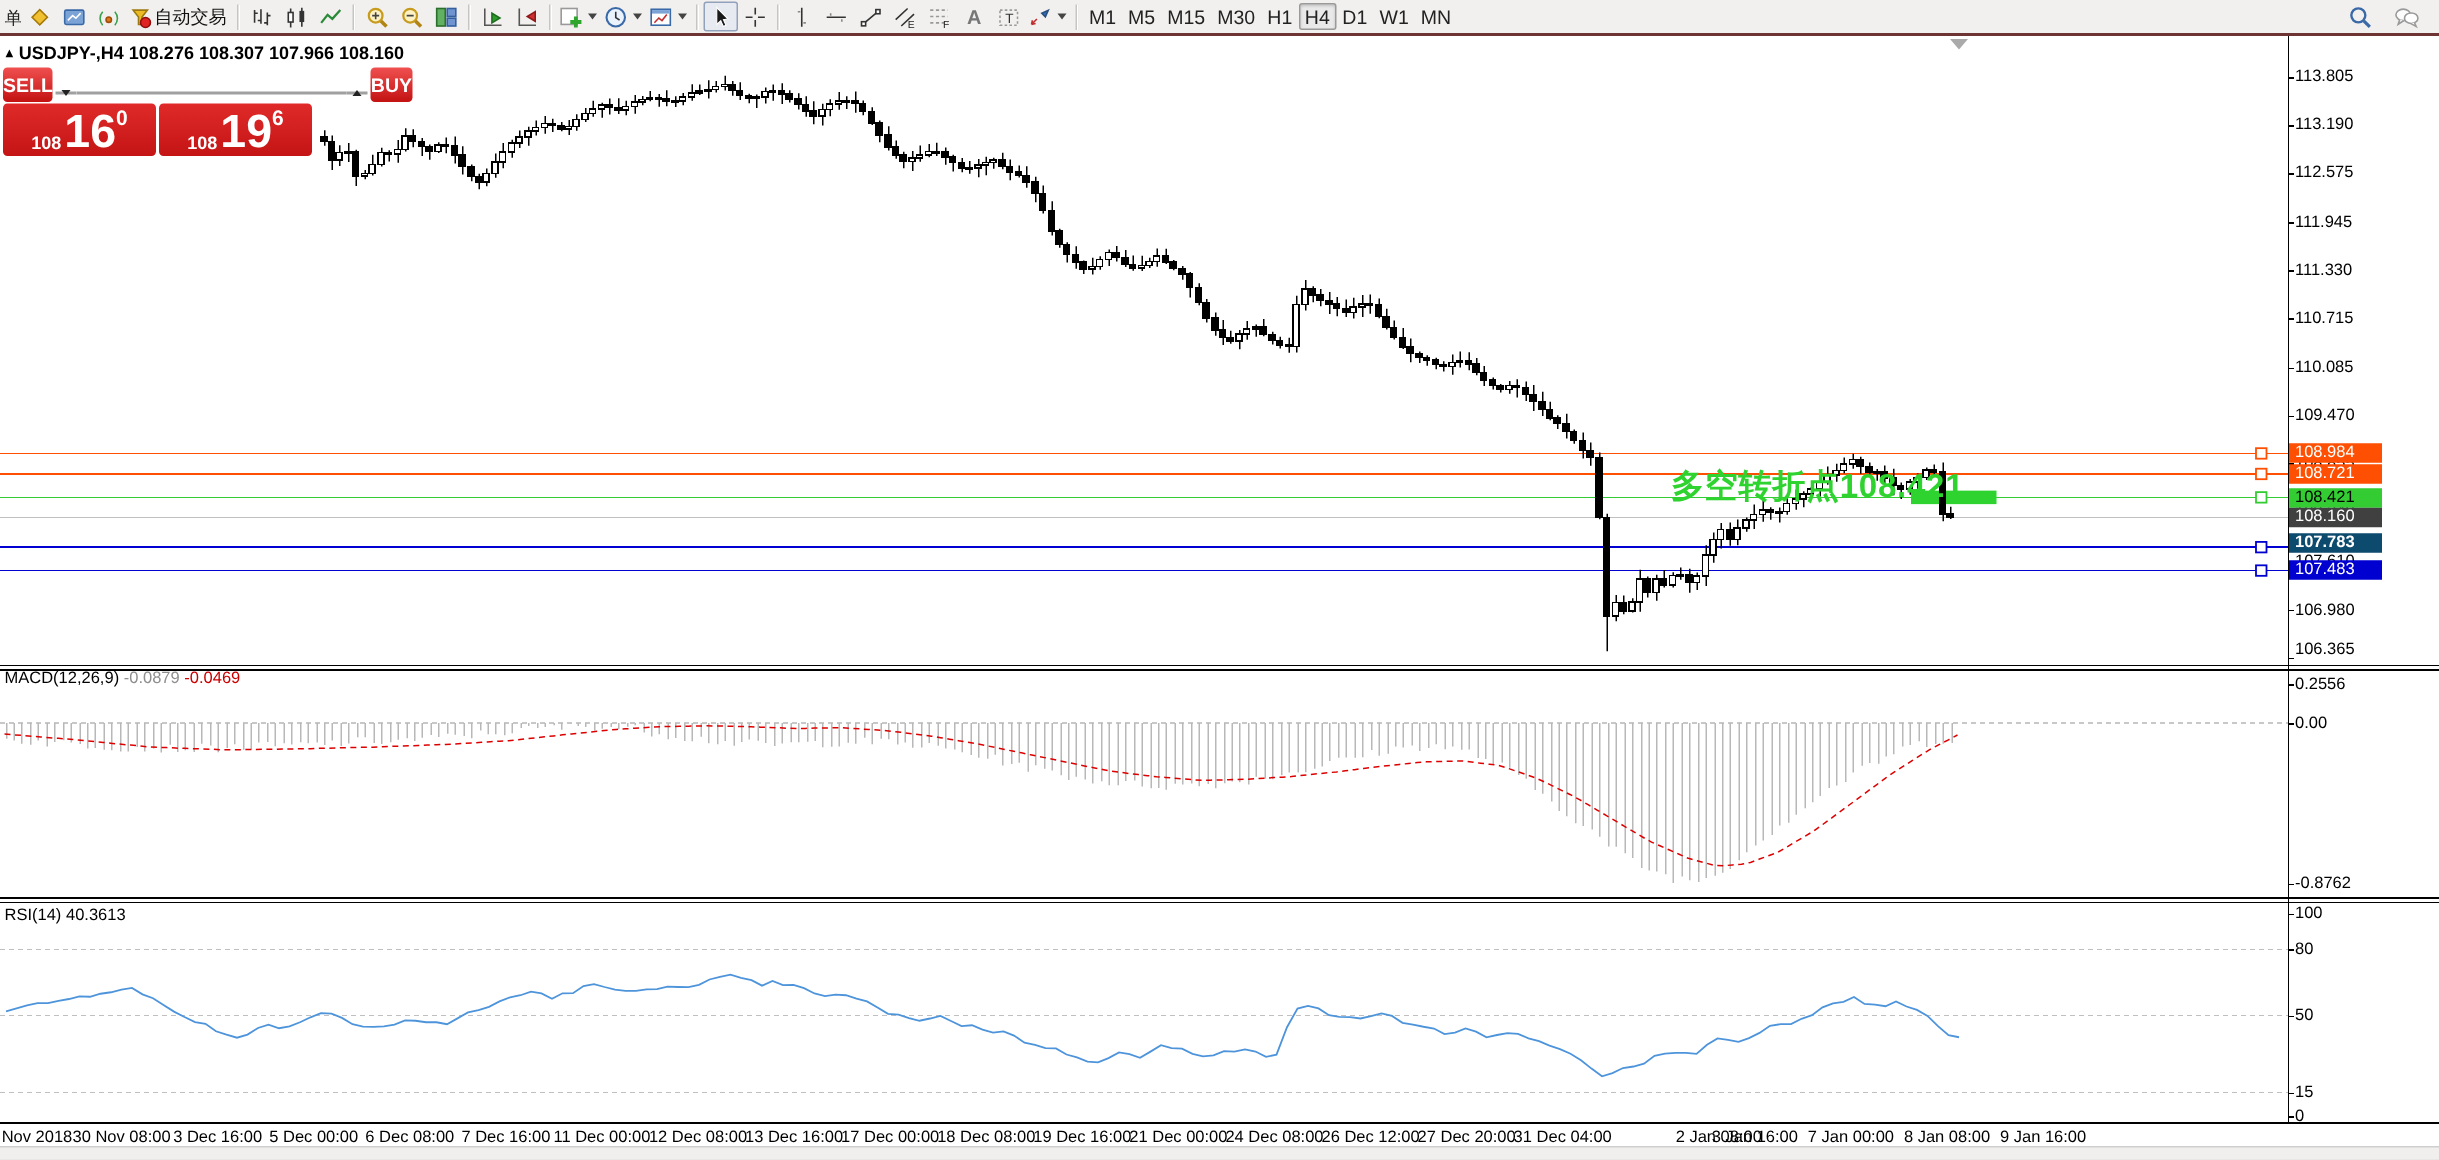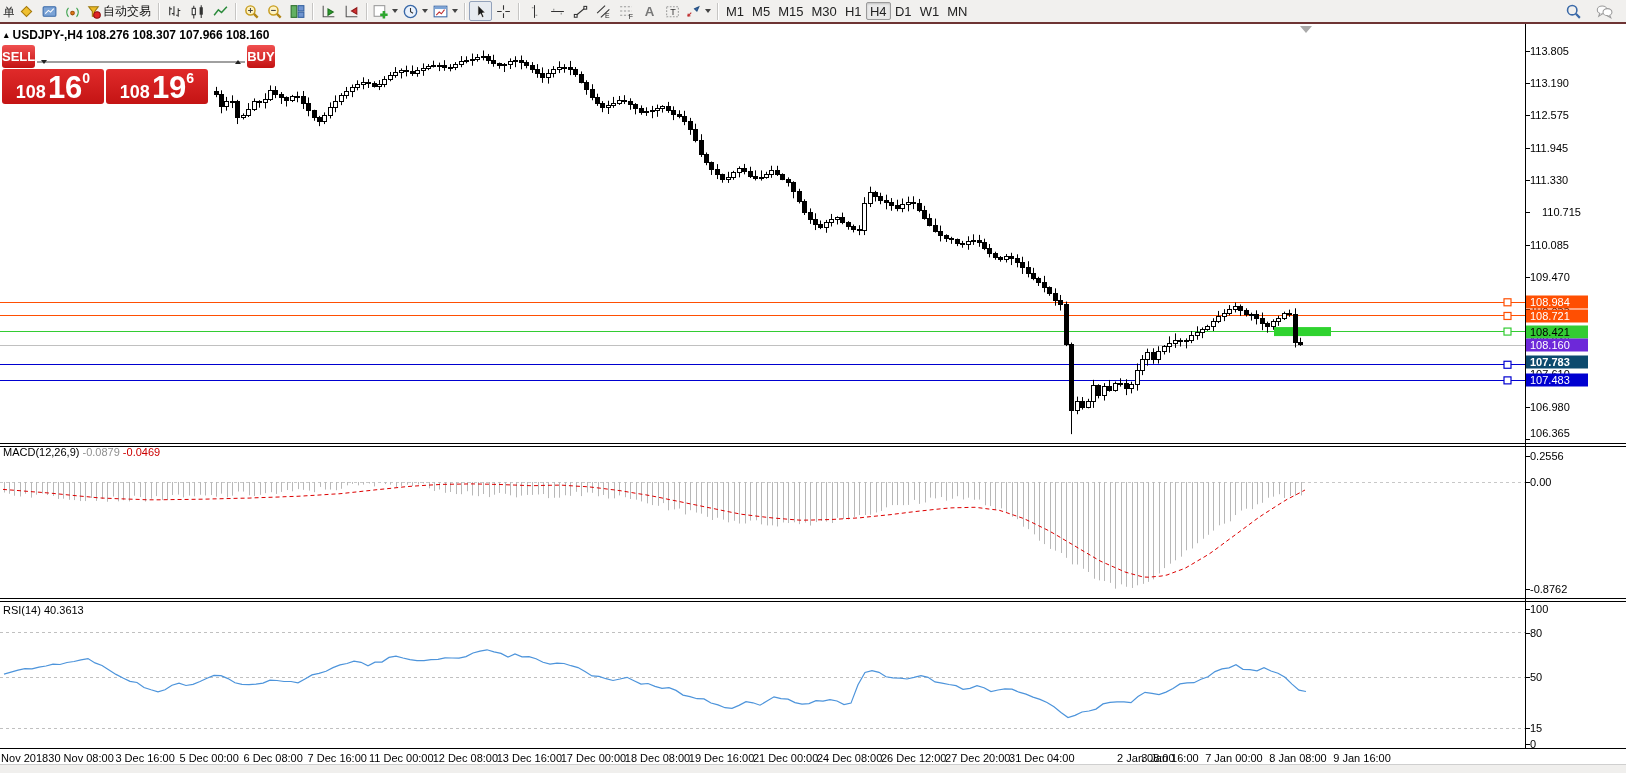--- a/index.html
+++ b/index.html
@@ -35,21 +35,21 @@
   .spin{width:14px;background:linear-gradient(#fdfdfd,#d8d8d8);border:1px solid #a0a0a0;
         display:flex;align-items:center;justify-content:center;box-sizing:border-box;}
   .tri-up{width:0;height:0;border-left:3px solid transparent;border-right:3px solid transparent;border-bottom:4px solid #222;}
   .tri-dn{width:0;height:0;border-left:3px solid transparent;border-right:3px solid transparent;border-top:4px solid #222;}
   .vol-input{flex:1;min-width:0;border:1px solid #a0a0a0;border-left:none;border-right:none;
              text-align:right;font-size:13px;font-weight:bold;padding:0 5px 0 0;margin:0;
              font-family:"Liberation Sans",sans-serif;outline:none;}
   .tp-row2{display:flex;height:35px;margin-top:1px;gap:2px;}
   .price-box{width:102px;background:linear-gradient(#e02a2a,#c41414);color:#fff;display:flex;
              align-items:flex-end;justify-content:center;border-radius:3px;padding-bottom:1px;box-sizing:border-box;}
-  .pb-small{font-size:18px;font-weight:bold;line-height:1.25;margin-right:2px;}
+  .pb-small{font-size:12px;font-weight:bold;line-height:1.25;margin-right:2px;}
   .pb-big{font-size:31px;font-weight:bold;line-height:0.92;}
   .pb-sup{font-size:14px;font-weight:bold;align-self:flex-start;margin-top:1px;}
   
   .tick{position:absolute;left:1530px;font-size:11px;color:#000;transform:translateY(-50%);z-index:2;white-space:nowrap;}
   .plabel{position:absolute;left:1526px;width:58px;height:13px;font-size:11px;line-height:13px;
           padding-left:4px;transform:translateY(-50%);z-index:3;white-space:nowrap;}
   .tlabel{position:absolute;top:752px;font-size:11px;color:#000;transform:translateX(-50%);z-index:2;white-space:nowrap;}
   .ind-label{position:absolute;font-size:11px;color:#000;z-index:2;white-space:nowrap;}
   .annotation{position:absolute;left:1114px;top:309px;font-size:22px;font-weight:bold;color:#2fd32f;
               z-index:3;white-space:nowrap;letter-spacing:0.5px;}
@@ -1035,47 +1035,48 @@
   <div class="ind-label" style="left:3px;top:446px;">
     <span>MACD(12,26,9)</span>
     <span style="color:#8f8f8f;">-0.0879</span>
     <span style="color:#cc0000;">-0.0469</span>
   </div>
   <div class="ind-label" style="left:3px;top:604px;">
     <span>RSI(14)</span>
     <span>40.3613</span>
   </div>
 
+  <div class="annotation">多空转折点108.421</div>
 
   <div id="overlays">
       <div class="tick" style="top: 51.4499px;">113.805</div>
       <div class="tick" style="top: 83.4484px;">113.190</div>
       <div class="tick" style="top: 115.447px;">112.575</div>
       <div class="tick" style="top: 148.226px;">111.945</div>
       <div class="tick" style="top: 180.224px;">111.330</div>
-      <div class="tick" style="top: 212.223px; margin-left: 12px;">110.715</div>
+      <div class="tick" style="top: 212.223px;">110.715</div>
       <div class="tick" style="top: 245.002px;">110.085</div>
       <div class="tick" style="top: 277px;">109.470</div>
       <div class="tick" style="top: 308.998px;">108.855</div>
       <div class="tick" style="top: 340.997px;">108.240</div>
       <div class="tick" style="top: 373.776px;">107.610</div>
       <div class="tick" style="top: 406.555px;">106.980</div>
       <div class="tick" style="top: 433px;">106.365</div>
       <div class="tick" style="top: 456px;">0.2556</div>
       <div class="tick" style="top: 482px;">0.00</div>
       <div class="tick" style="top: 589px;">-0.8762</div>
       <div class="tick" style="top: 609px;">100</div>
       <div class="tick" style="top: 632.999px;">80</div>
       <div class="tick" style="top: 677px;">50</div>
       <div class="tick" style="top: 728.335px;">15</div>
       <div class="tick" style="top: 744px;">0</div>
       <div class="plabel" style="top: 302.287px; background: rgb(255, 79, 2); color: rgb(255, 255, 255);">108.984</div>
       <div class="plabel" style="top: 315.97px; background: rgb(255, 79, 2); color: rgb(255, 255, 255);">108.721</div>
       <div class="plabel" style="top: 331.579px; background: rgb(51, 204, 51); color: rgb(0, 0, 0);">108.421</div>
-      <div class="plabel" style="top: 345.159px; background: #6d28d9; color: rgb(255, 255, 255);">108.160</div>
+      <div class="plabel" style="top: 345.159px; background: #404040; color: rgb(255, 255, 255);">108.160</div>
       <div class="plabel" style="top: 362px; background: #0c4a6e; color: rgb(255, 255, 255); font-weight: bold;">107.783</div>
       <div class="plabel" style="top: 380.384px; background: rgb(0, 0, 208); color: rgb(255, 255, 255);">107.483</div>
       <div class="tlabel" style="left: 17px;">29 Nov 2018</div>
       <div class="tlabel" style="left: 81.05px;">30 Nov 08:00</div>
       <div class="tlabel" style="left: 145.1px;">3 Dec 16:00</div>
       <div class="tlabel" style="left: 209.15px;">5 Dec 00:00</div>
       <div class="tlabel" style="left: 273.2px;">6 Dec 08:00</div>
       <div class="tlabel" style="left: 337.25px;">7 Dec 16:00</div>
       <div class="tlabel" style="left: 401.3px;">11 Dec 00:00</div>
       <div class="tlabel" style="left: 465.35px;">12 Dec 08:00</div>

